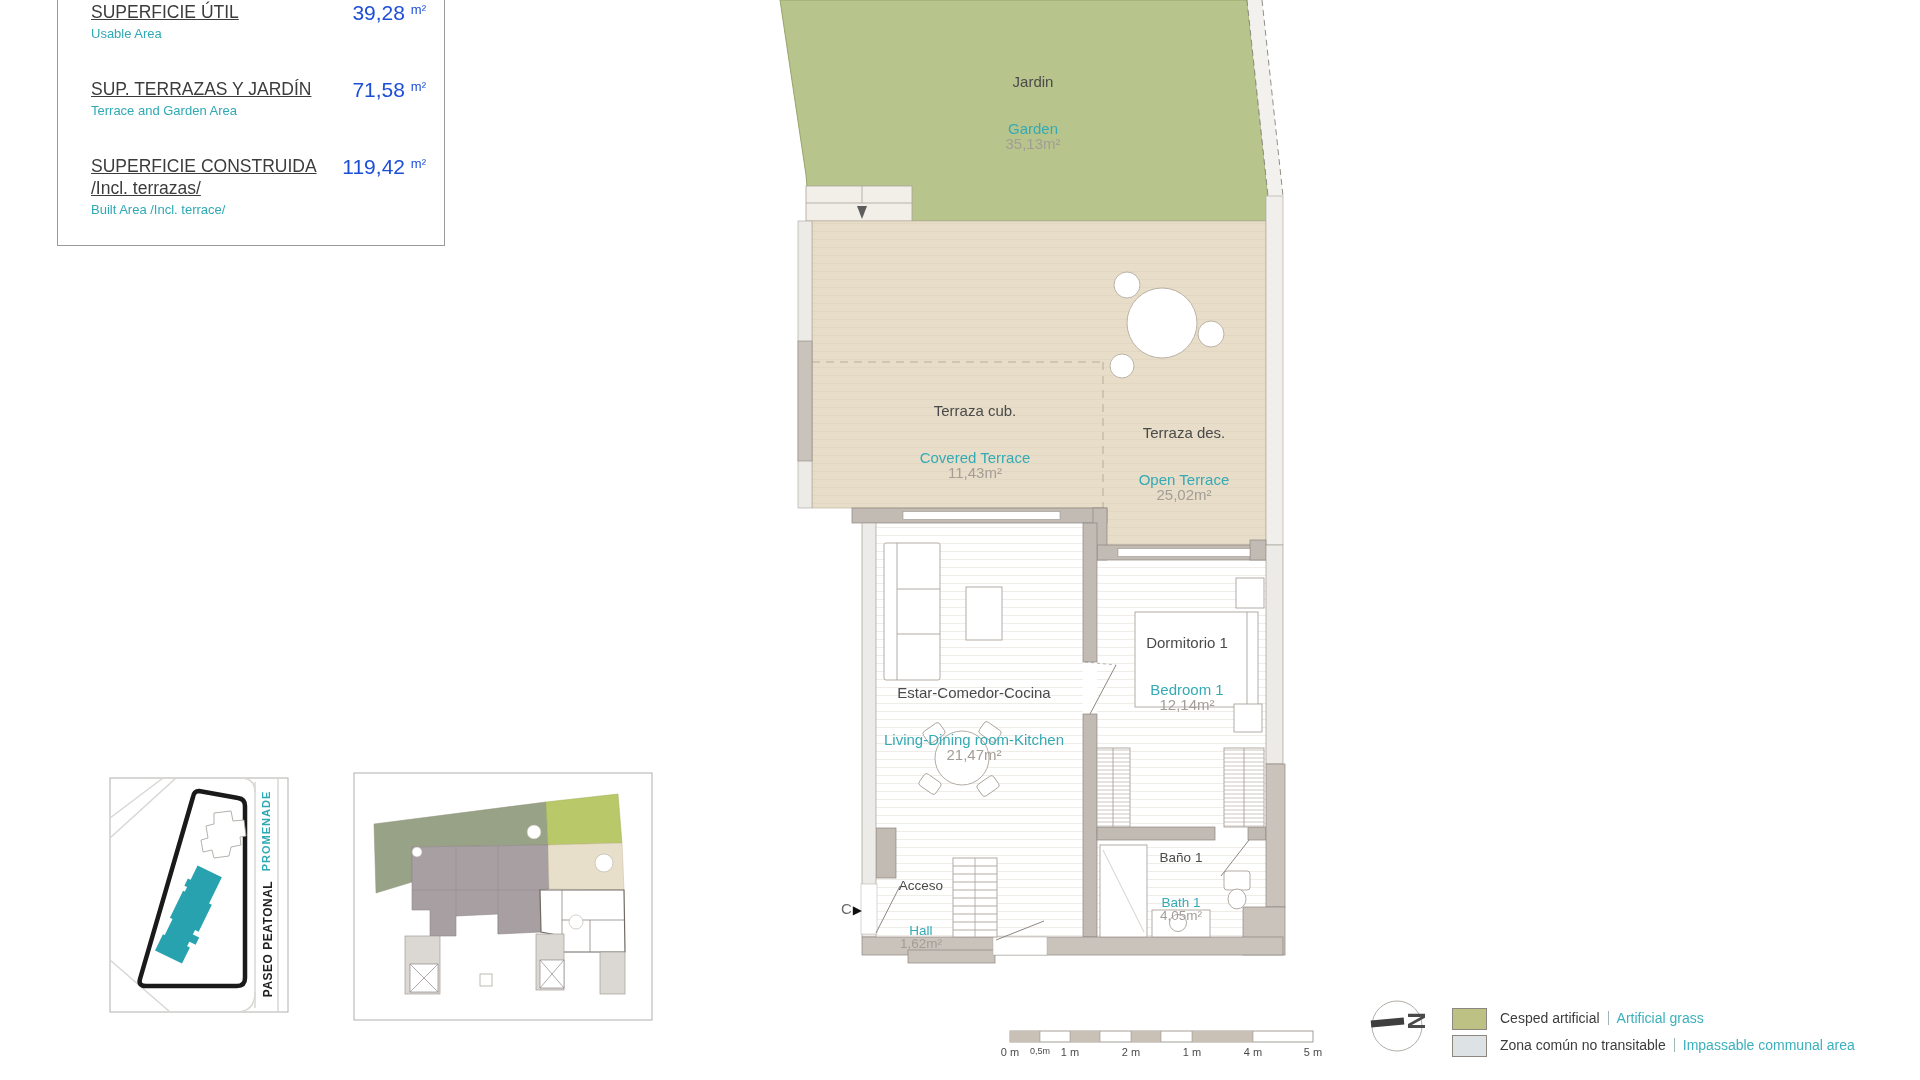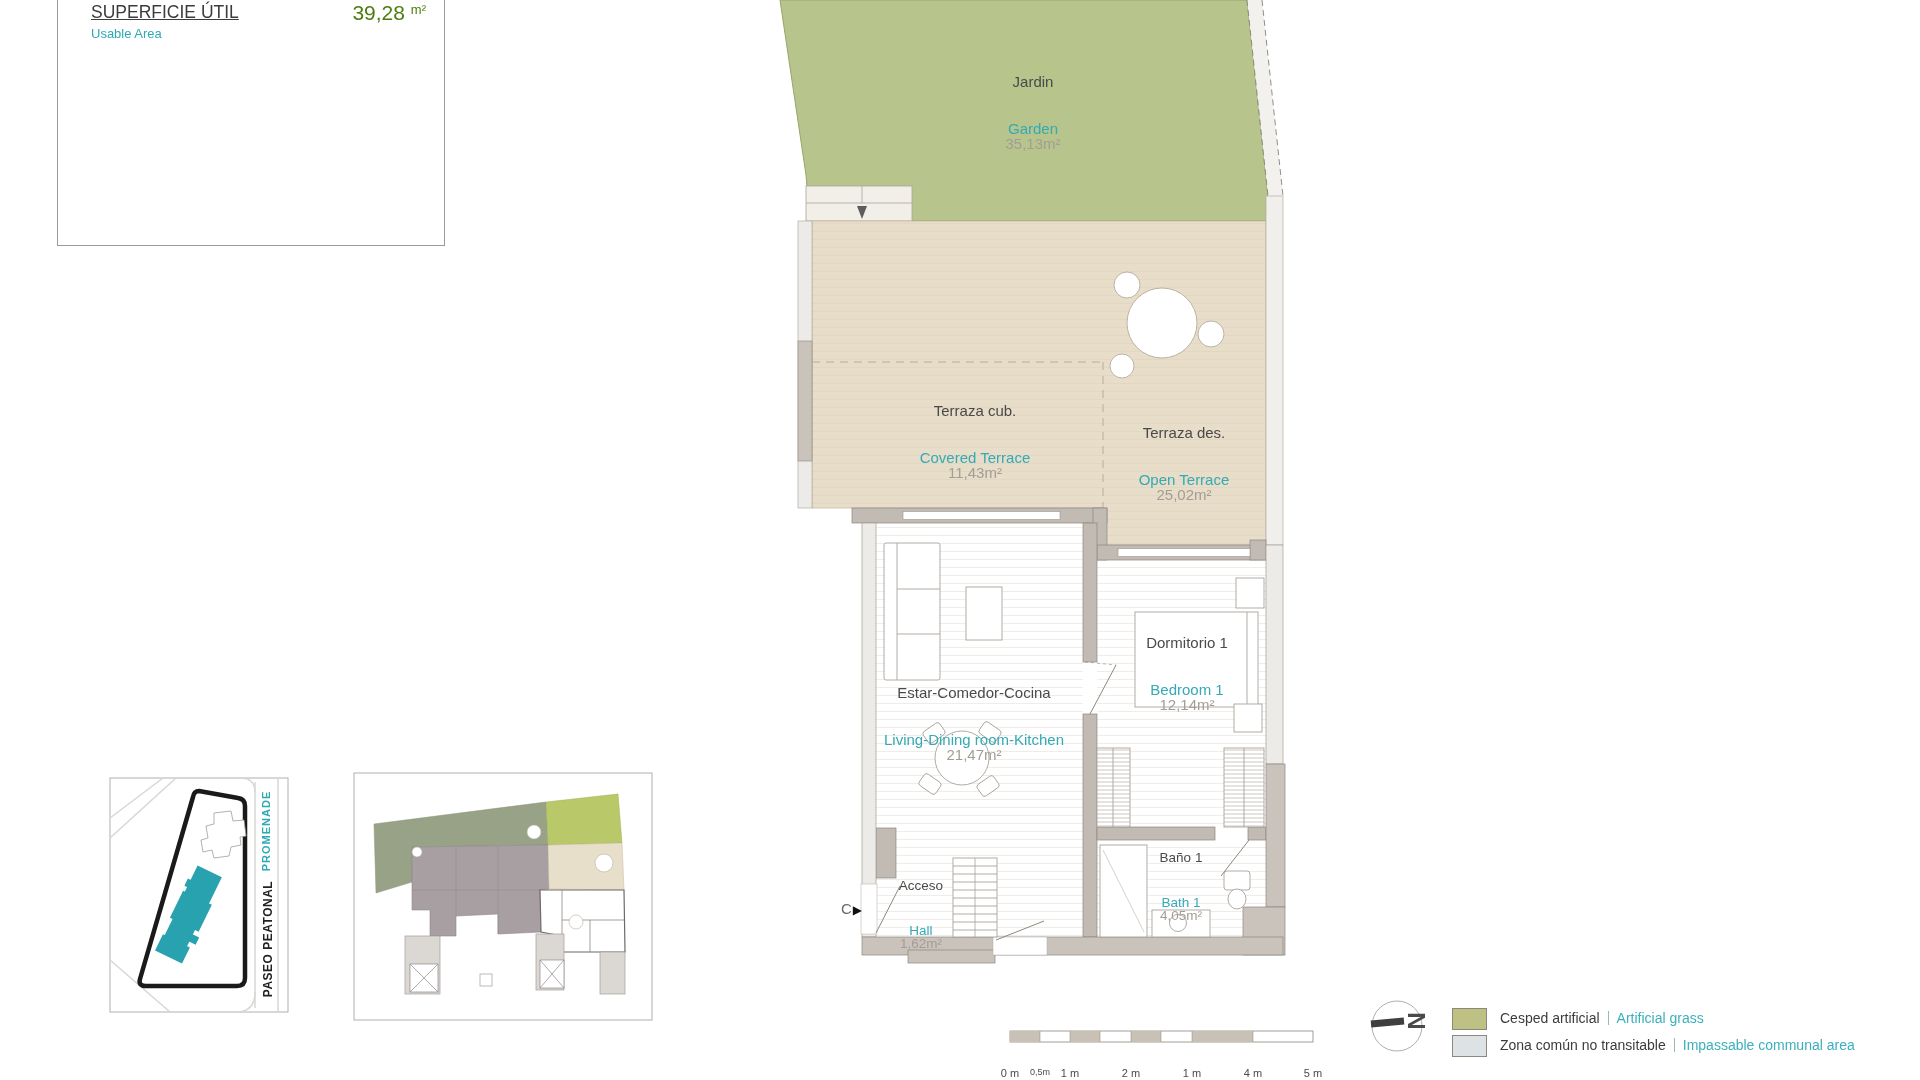--- a/index.html
+++ b/index.html
@@ -9,41 +9,41 @@
   }
   .abs{position:absolute;}
   
   .area-table{
     left:57px;top:-14px;width:388px;height:260px;background:#fff;
     border:1px solid #9a9a9a;box-sizing:border-box;padding:14px 18px 0 33px;
   }
   .at-row{position:relative;margin-bottom:33px;}
   .at-es{font-size:17.5px;line-height:22px;color:#3c3c3c;text-decoration:underline;}
   .at-en{font-size:13px;line-height:22px;color:#2fa9b4;}
-  .at-val{position:absolute;right:0;top:0;font-size:21px;color:#4d7c0f;white-space:nowrap;}
+  .at-val{position:absolute;right:0;top:0;font-size:21px;color:#1d4ed8;white-space:nowrap;}
   .at-val .unit{font-size:13px;vertical-align:6px;}
   
   .room-label{position:absolute;transform:translateX(-50%);text-align:center;
     font-size:15px;line-height:15px;white-space:nowrap;}
   .rl-es{color:#4a4a4a;}
   .rl-en{color:#35aab5;margin-top:32px;}
   .rl-area{color:#a39d96;text-align:center;}
   .room-label.small{font-size:13.5px;line-height:13px;}
   
   .c-marker{left:841px;top:900px;font-size:15px;color:#6a6a6a;}
   .c-marker .tri{color:#111;font-size:12px;margin-left:1px;}
   
   .street{position:absolute;text-align:center;transform:rotate(-90deg);}
   .street.promenade{left:216px;top:825px;width:100px;font-size:11px;font-weight:bold;
     letter-spacing:1px;color:#2fa9b4;}
   .street.paseo{left:198px;top:932px;width:140px;font-size:12px;font-weight:bold;
     letter-spacing:.5px;color:#222;}
   
   .scale-label{position:absolute;top:1046px;transform:translateX(-50%);
-    font-size:11px;color:#4a4a4a;white-space:nowrap;margin-top:21px;}
+    font-size:11px;color:#4a4a4a;white-space:nowrap;}
   .scale-label.tiny{font-size:9px;}
   
   .legend-swatch{position:absolute;width:35px;height:22px;border:1px solid #8d8780;box-sizing:border-box;}
   .legend-text{position:absolute;font-size:14px;white-space:nowrap;color:#3c3c3c;}
   .legend-text .divider{display:inline-block;border-left:1px solid #9fb6b8;height:14px;
     margin:0 8px;vertical-align:-2px;}
   .legend-text .en{color:#3bb0bc;}
 </style>
 </head>
 <body>
@@ -262,20 +262,31 @@
     <text x="1416" y="1021" transform="rotate(90 1416 1021)" text-anchor="middle" dominant-baseline="central" font-size="24" font-weight="bold" fill="#4a4a4a" font-family="Liberation Sans, sans-serif">N</text>
   </g>
 </svg>
 
 <div class="abs area-table">
   <div class="at-row">
     <div class="at-es">SUPERFICIE ÚTIL</div>
     <div class="at-en">Usable Area</div>
     <div class="at-val"><span>39,28</span>&nbsp;<span class="unit">m²</span></div>
   </div>
+  <div class="at-row">
+    <div class="at-es">SUP. TERRAZAS Y JARDÍN</div>
+    <div class="at-en">Terrace and Garden Area</div>
+    <div class="at-val"><span>71,58</span>&nbsp;<span class="unit">m²</span></div>
+  </div>
+  <div class="at-row">
+    <div class="at-es">SUPERFICIE CONSTRUIDA</div>
+    <div class="at-es">/Incl. terrazas/</div>
+    <div class="at-en">Built Area /Incl. terrace/</div>
+    <div class="at-val"><span>119,42</span>&nbsp;<span class="unit">m²</span></div>
+  </div>
 </div>
 
 <div class="room-label" style="left:1033px;top:74px">
   <div class="rl-es">Jardin</div>
   <div class="rl-en">Garden</div>
   <div class="rl-area">35,13m²</div>
 </div>
 <div class="room-label" style="left:975px;top:403px">
   <div class="rl-es">Terraza cub.</div>
   <div class="rl-en">Covered Terrace</div>

